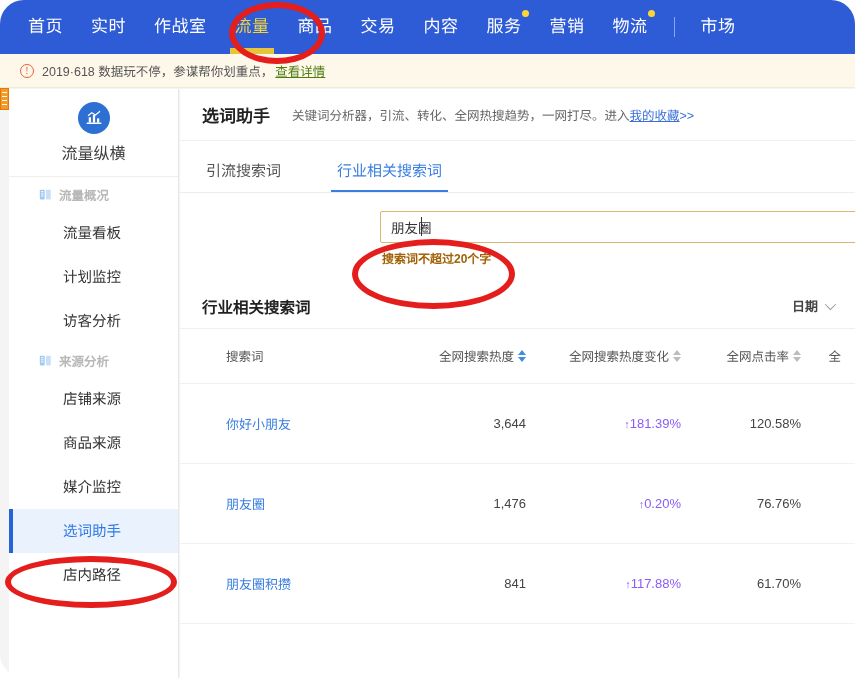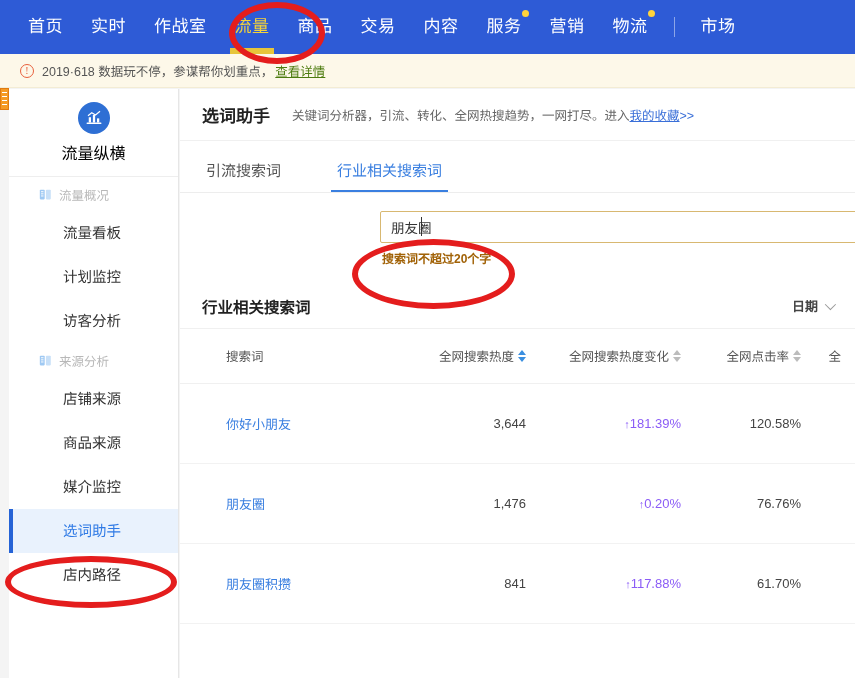--- a/index.html
+++ b/index.html
@@ -4,21 +4,21 @@
 <title>选词助手</title>
 <style>
   * { box-sizing: border-box; margin: 0; padding: 0; }
   html, body {
     width: 855px; height: 678px;
     overflow: hidden;
     font-family: "Liberation Sans", "DejaVu Sans", sans-serif;
     background: #ffffff;
     -webkit-font-smoothing: antialiased;
   }
-  #app { position: relative; width: 855px; height: 678px; overflow: hidden; background:#f4f4f4; }
+  #app { position: relative; width: 855px; height: 678px; overflow: hidden; background:#f4f4f4;border-radius:24px; }
 
   
   .topnav {
     position: absolute; left: 0; top: 0; width: 855px; height: 54px;
     background: #2e5bd6;
     display: flex; align-items: center;
     padding-left: 14px;
   }
   .nav-item {
     position: relative;
@@ -84,25 +84,25 @@
   .side-head {
     height: 88px; display: flex; flex-direction: column;
     align-items: center; justify-content: center;
     border-bottom: 1px solid #eeeeee;
   }
   .side-logo {
     width: 32px; height: 32px; border-radius: 50%;
     background: #2e6fd4; display: flex; align-items: center; justify-content: center;
     margin-bottom: 6px;
   }
-  .side-title { font-size: 16px; color: #000000; }
+  .side-title { font-size: 16px; color: #404040; }
   .side-group {
     display: flex; align-items: center;
     height: 34px; padding-left: 30px;
-    font-size: 12.5px; color: #b8b8b8;
+    font-size: 12.5px; color: #b8b8b8; font-weight: bold;
   }
   .grp-icon { margin-right: 7px; display: flex; }
   .side-item {
     position: relative;
     height: 44px; line-height: 44px;
     padding-left: 54px;
     font-size: 14.5px; color: #333333;
     cursor: pointer; white-space: nowrap;
   }
   .side-item.active { background: #e9f2fd; color: #2f7ae5; }

